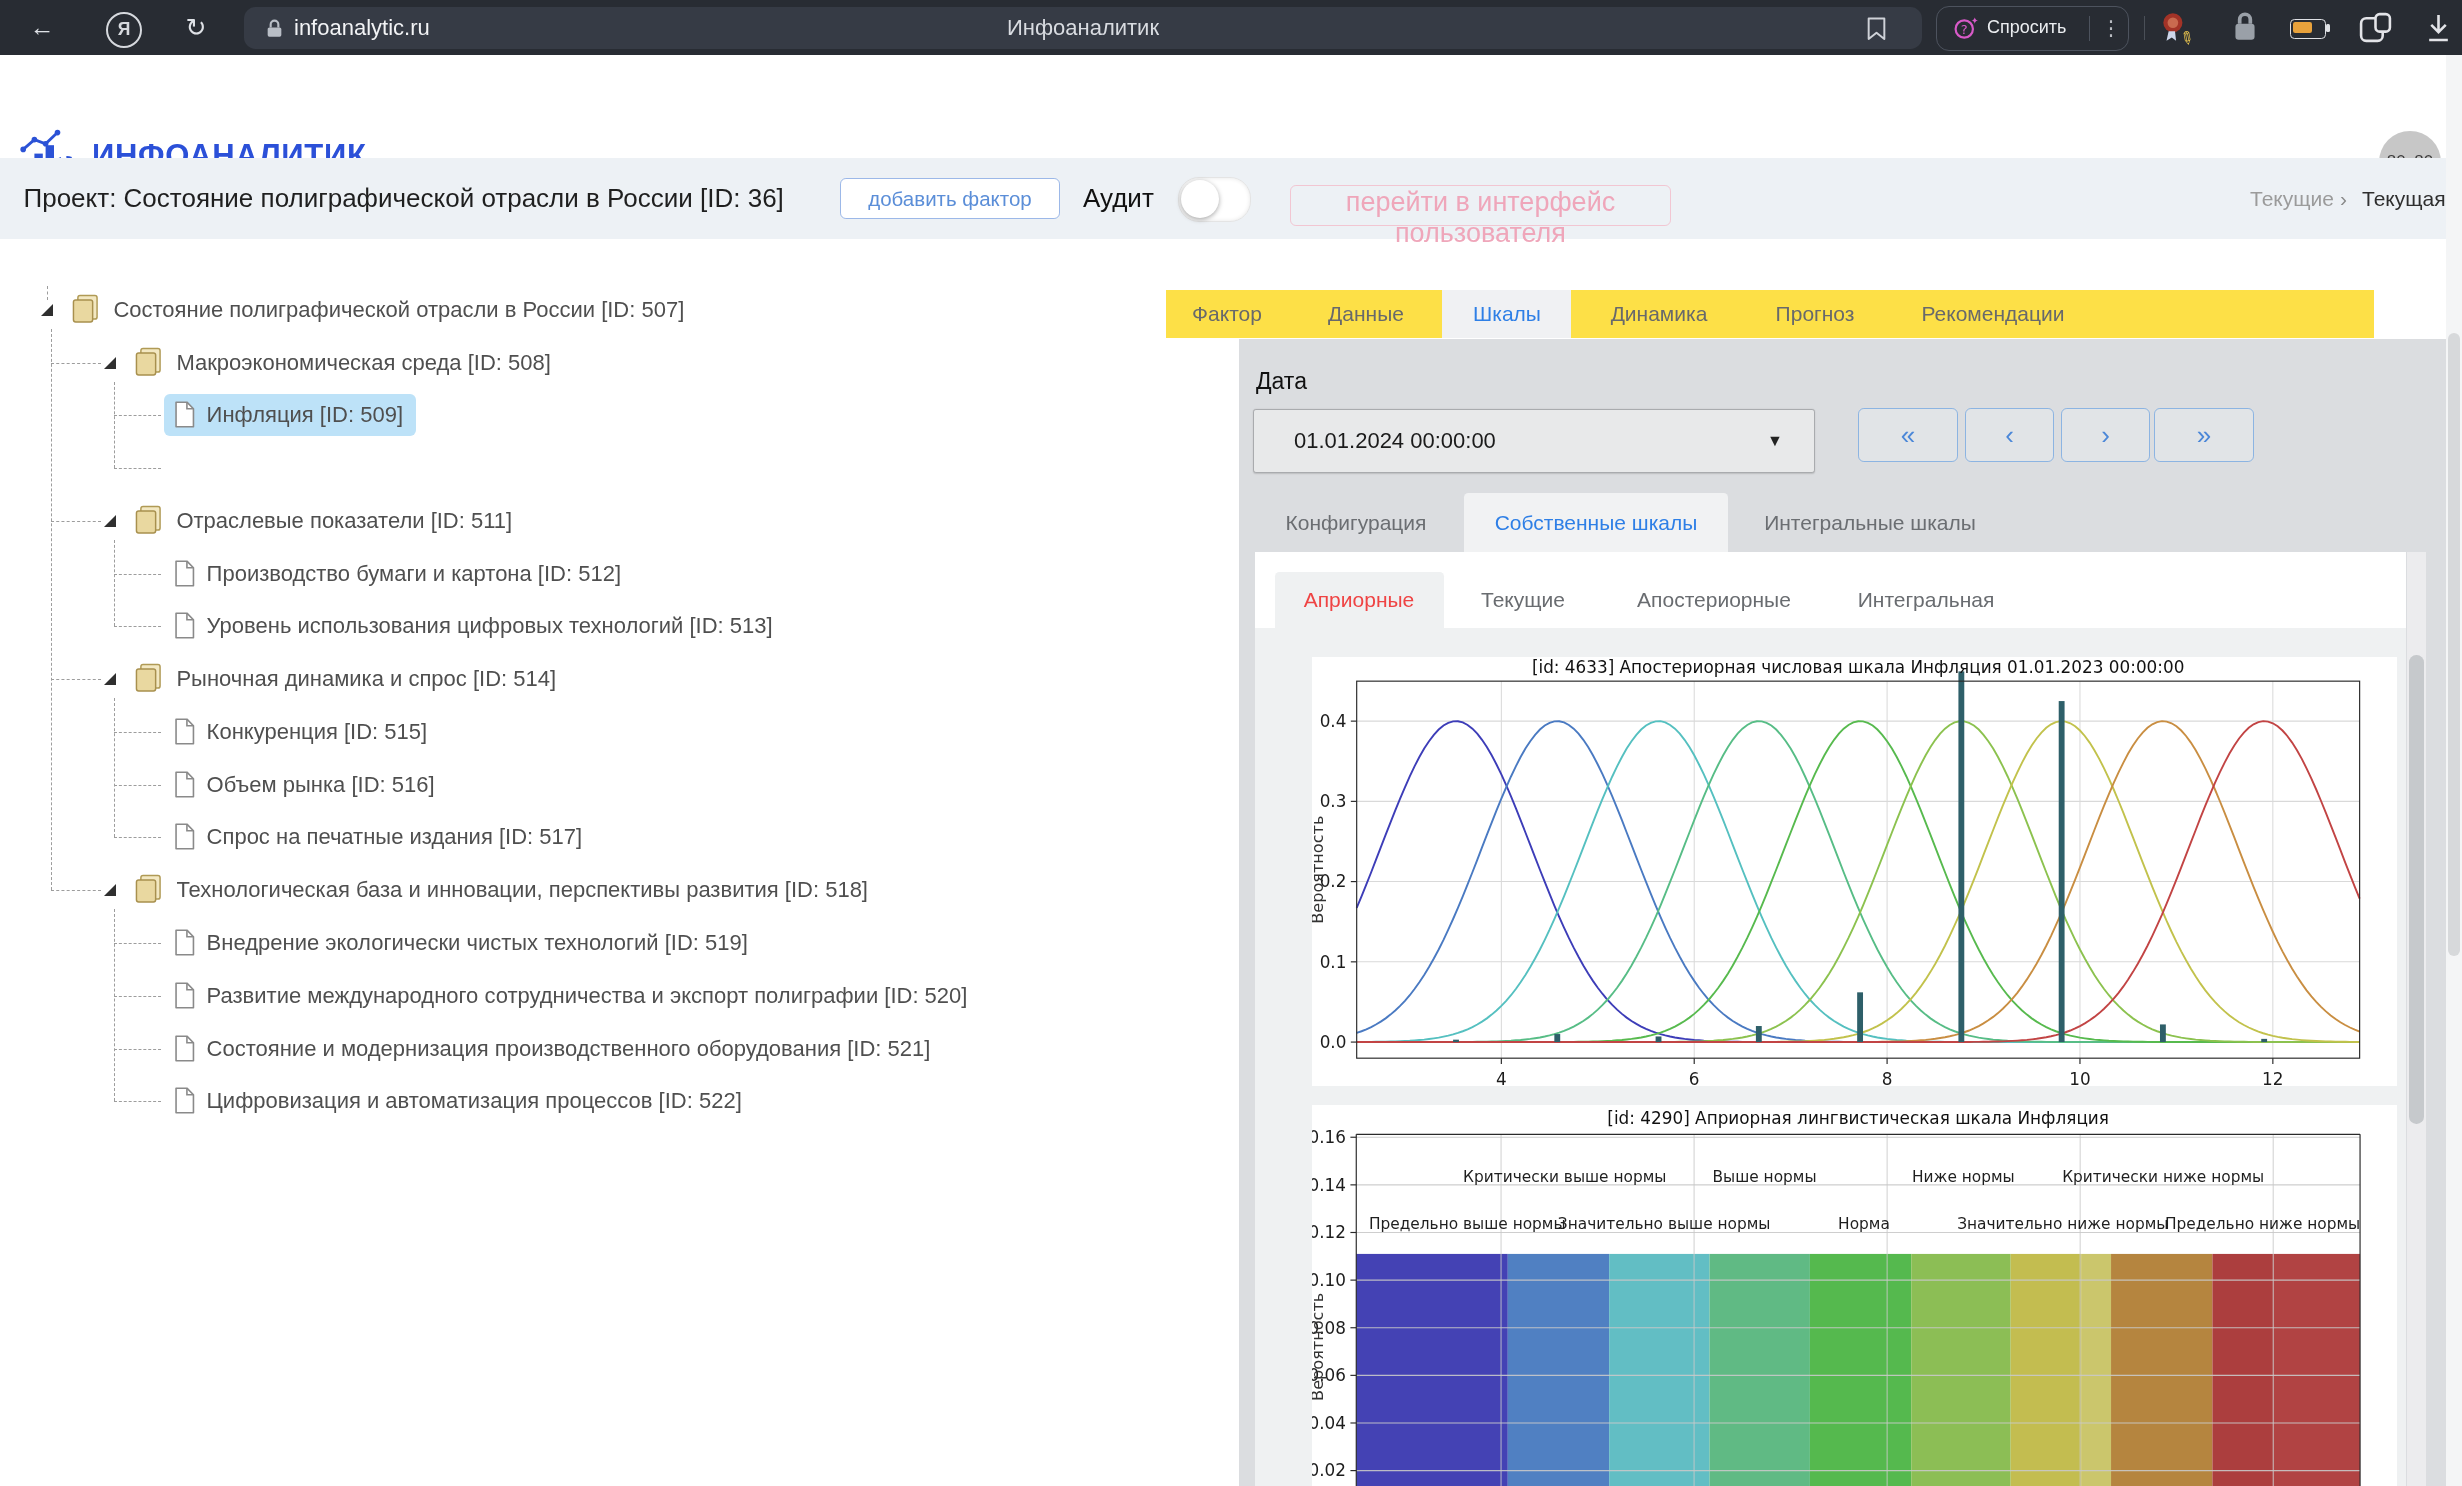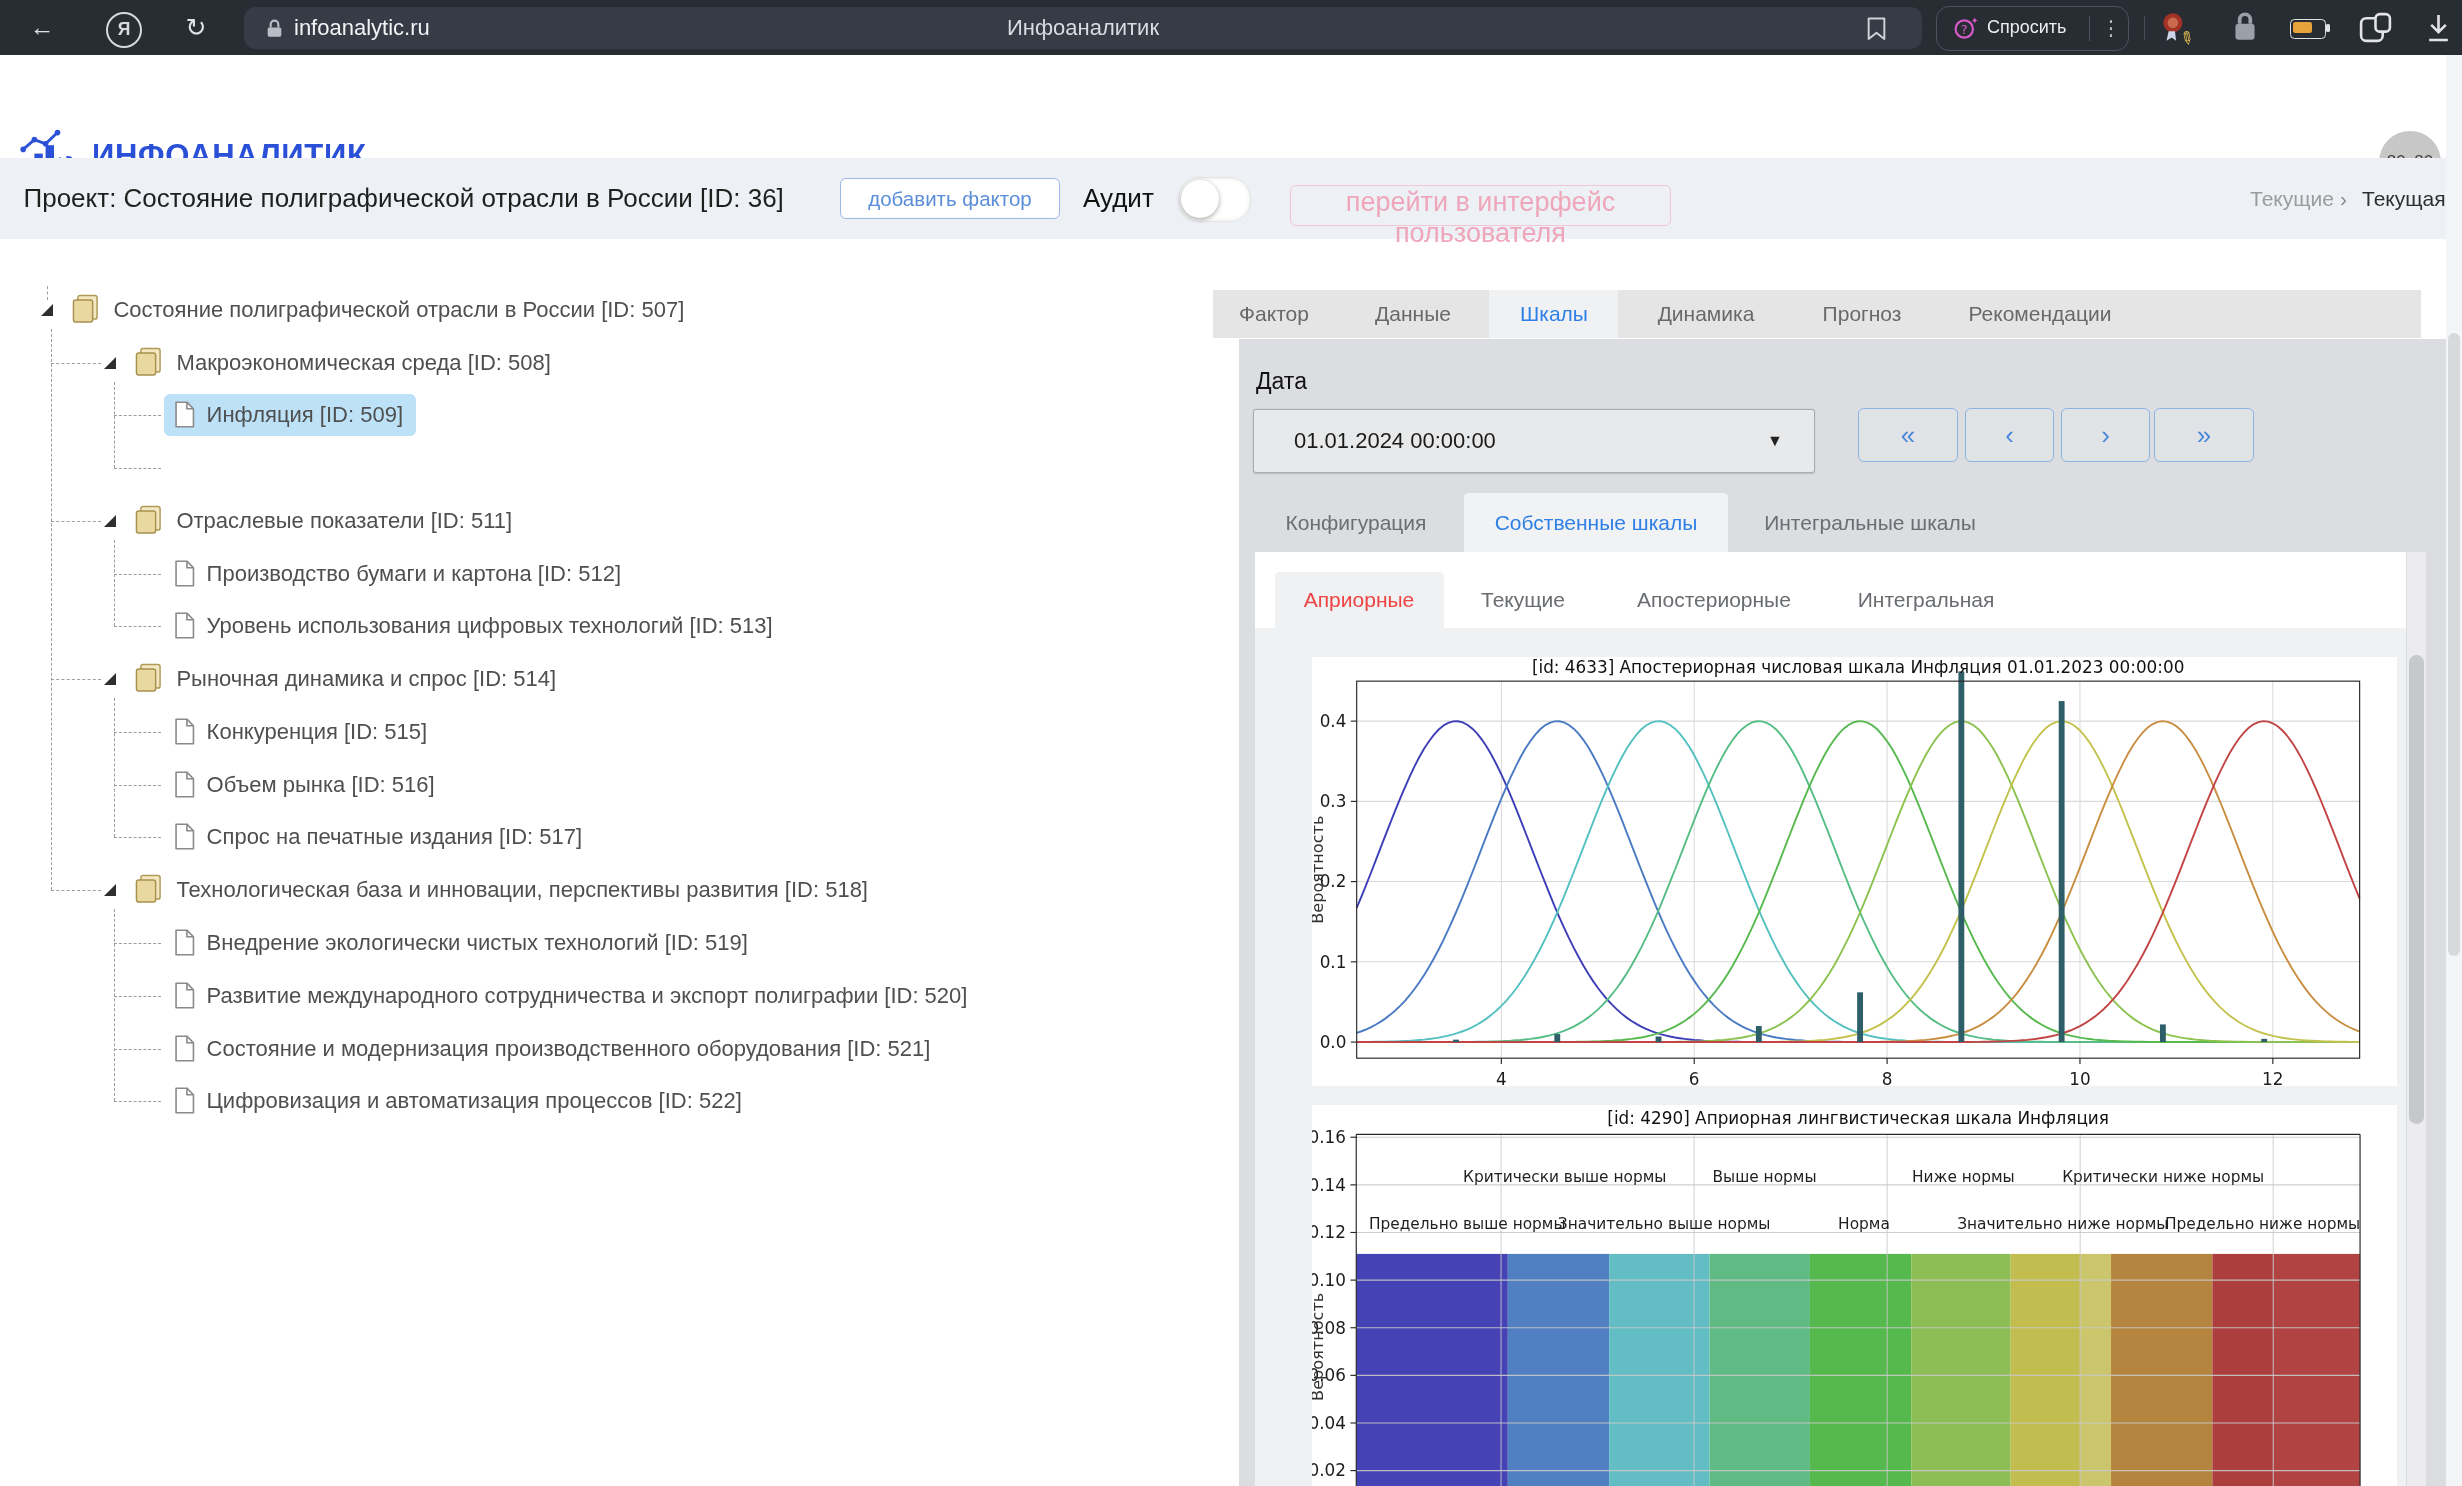--- a/index.html
+++ b/index.html
@@ -294,21 +294,21 @@
     <div class="dash-h" style="left: 114px; top: 494px; width: 47px;"></div>
     <div class="dash-h" style="left: 114px; top: 547px; width: 47px;"></div>
     <div class="dash-h" style="left: 114px; top: 599px; width: 47px;"></div>
     <div class="dash-v" style="left: 114px; top: 671px; height: 192px;"></div>
     <div class="dash-h" style="left: 114px; top: 705px; width: 47px;"></div>
     <div class="dash-h" style="left: 114px; top: 758px; width: 47px;"></div>
     <div class="dash-h" style="left: 114px; top: 811px; width: 47px;"></div>
     <div class="dash-h" style="left: 114px; top: 863px; width: 47px;"></div>
   </div>
 
-<div class="abs" style="left:1213px;top:290px;width:1208px;height:48px;background:#e5e5e5;">
+<div class="abs" style="left:1166px;top:290px;width:1208px;height:48px;background:#fde047;">
   <div class="abs" style="left:276px;top:0;width:129px;height:48px;background:#f0f1f3;"></div>
   <span class="abs tab" style="left:61px;">Фактор</span>
   <span class="abs tab" style="left:200px;">Данные</span>
   <span class="abs tab active" style="left:341px;">Шкалы</span>
   <span class="abs tab" style="left:493px;">Динамика</span>
   <span class="abs tab" style="left:649px;">Прогноз</span>
   <span class="abs tab" style="left:827px;">Рекомендации</span>
 </div>
 
 <div id="right-panel-bg" class="abs">

